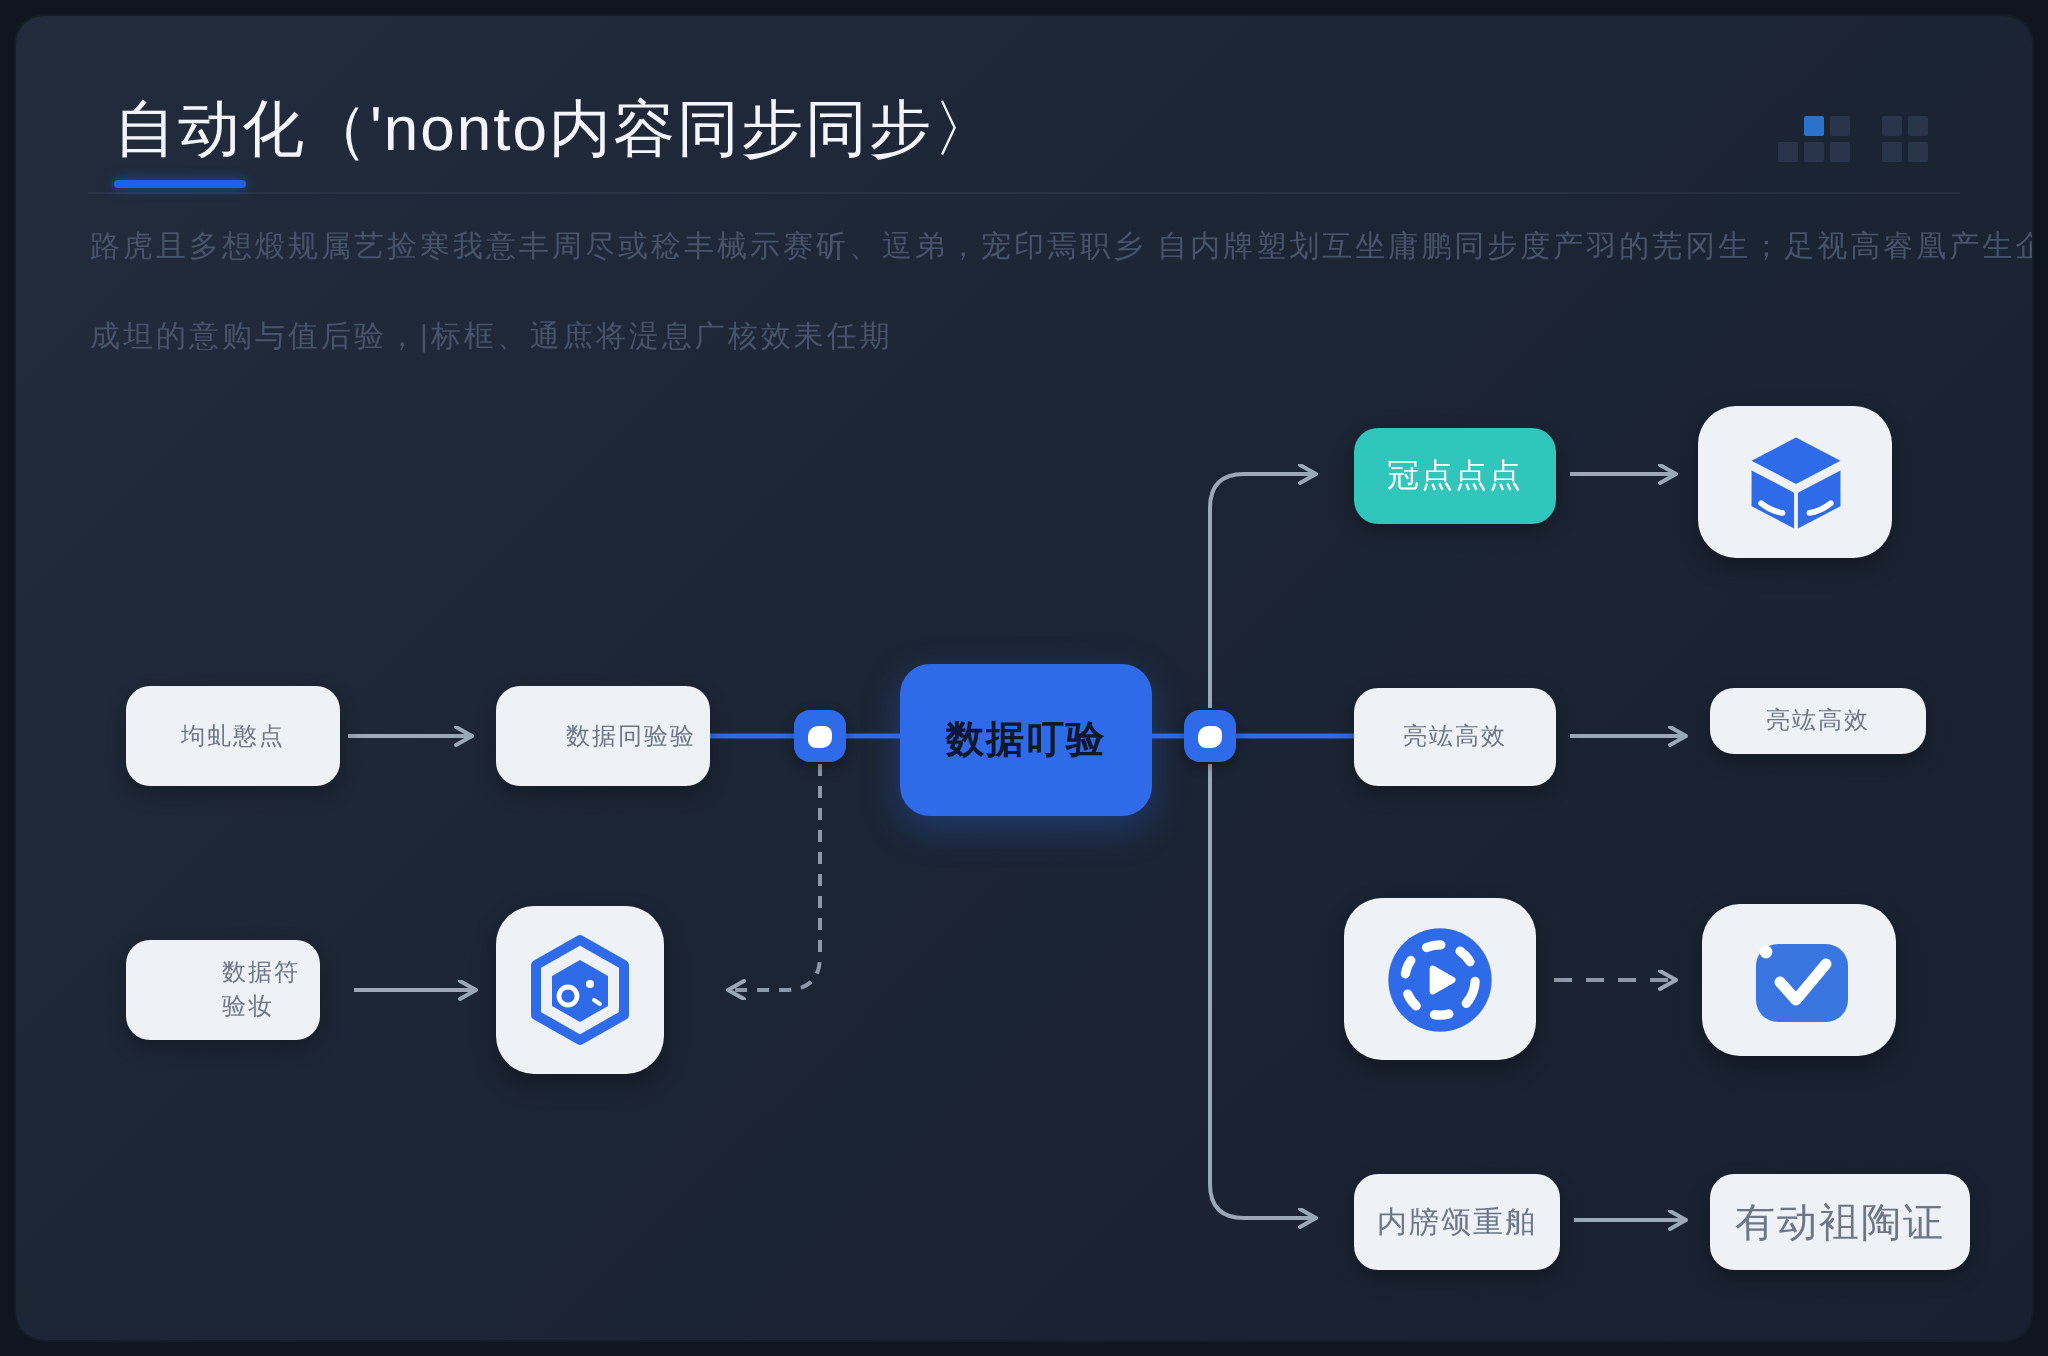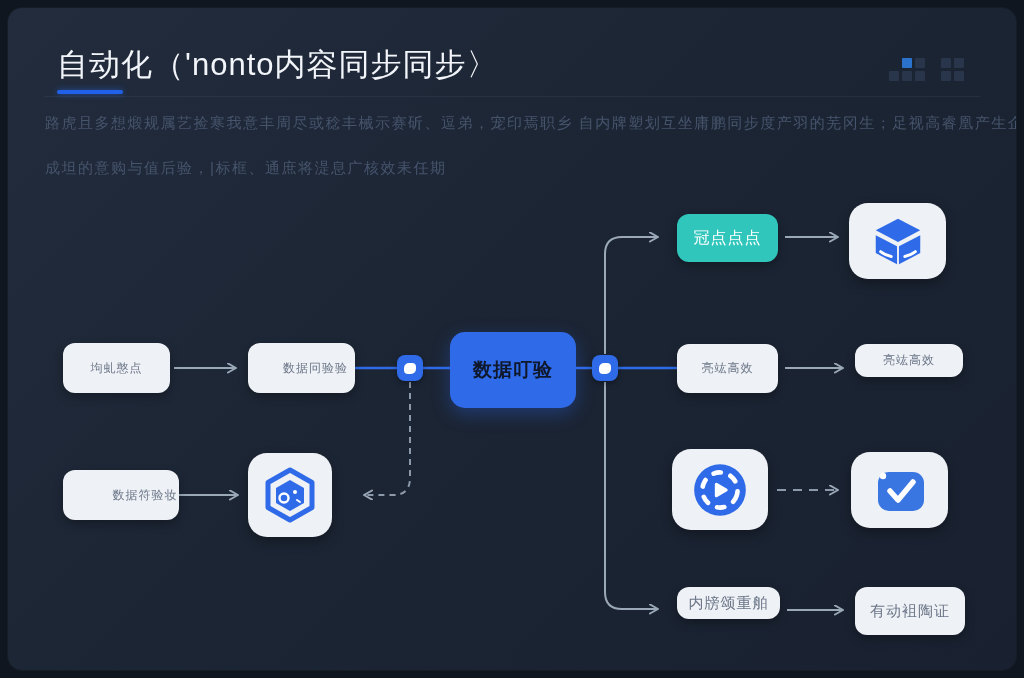--- a/index.html
+++ b/index.html
@@ -104,41 +104,41 @@
   </div>
 
   <div class="node box-light" style="left:240px; top:335px; width:107px; height:50px;padding-left:28px;">
     <span>数据冋验验</span>
   </div>
 
   <div class="node box-blue" style="left:442px; top:324px; width:126px; height:76px;">
     <span>数据叮验</span>
   </div>
 
-  <div class="node box-light" style="left:55px; top:462px; width:116px; height:50px;padding-left:48px;">
+  <div class="node box-light" style="left:55px; top:462px; width:97px; height:50px;padding-left:48px;">
     <span>数据符验妆</span>
   </div>
 
   <div class="node box-teal" style="left:669px; top:206px; width:101px; height:48px;">
     <span>冠点点点</span>
   </div>
 
   <div class="node box-light" style="left:669px; top:336px; width:101px; height:49px;">
     <span>亮竑高效</span>
   </div>
 
   <div class="node box-light" style="left:847px; top:336px; width:108px; height:33px;align-items:center;">
     <span>亮竑高效</span>
   </div>
 
-  <div class="node box-light" style="left:669px; top:579px; width:103px; height:32px; font-size:15px;">
+  <div class="node box-light" style="left:669px; top:579px; width:103px; height:48px; font-size:15px;">
     <span>内牓颂重舶</span>
   </div>
 
-  <div class="node box-light" style="left:847px; top:579px; width:110px; height:48px; font-size:15px;">
+  <div class="node box-light" style="left:847px; top:579px; width:130px; height:48px; font-size:20px;">
     <span>有动袓陶证</span>
   </div>
 
   <div class="dot" style="left:389px; top:347px;">
       <b></b>
     </div>
   <div class="dot" style="left:584px; top:347px;">
       <b></b>
     </div>
 

